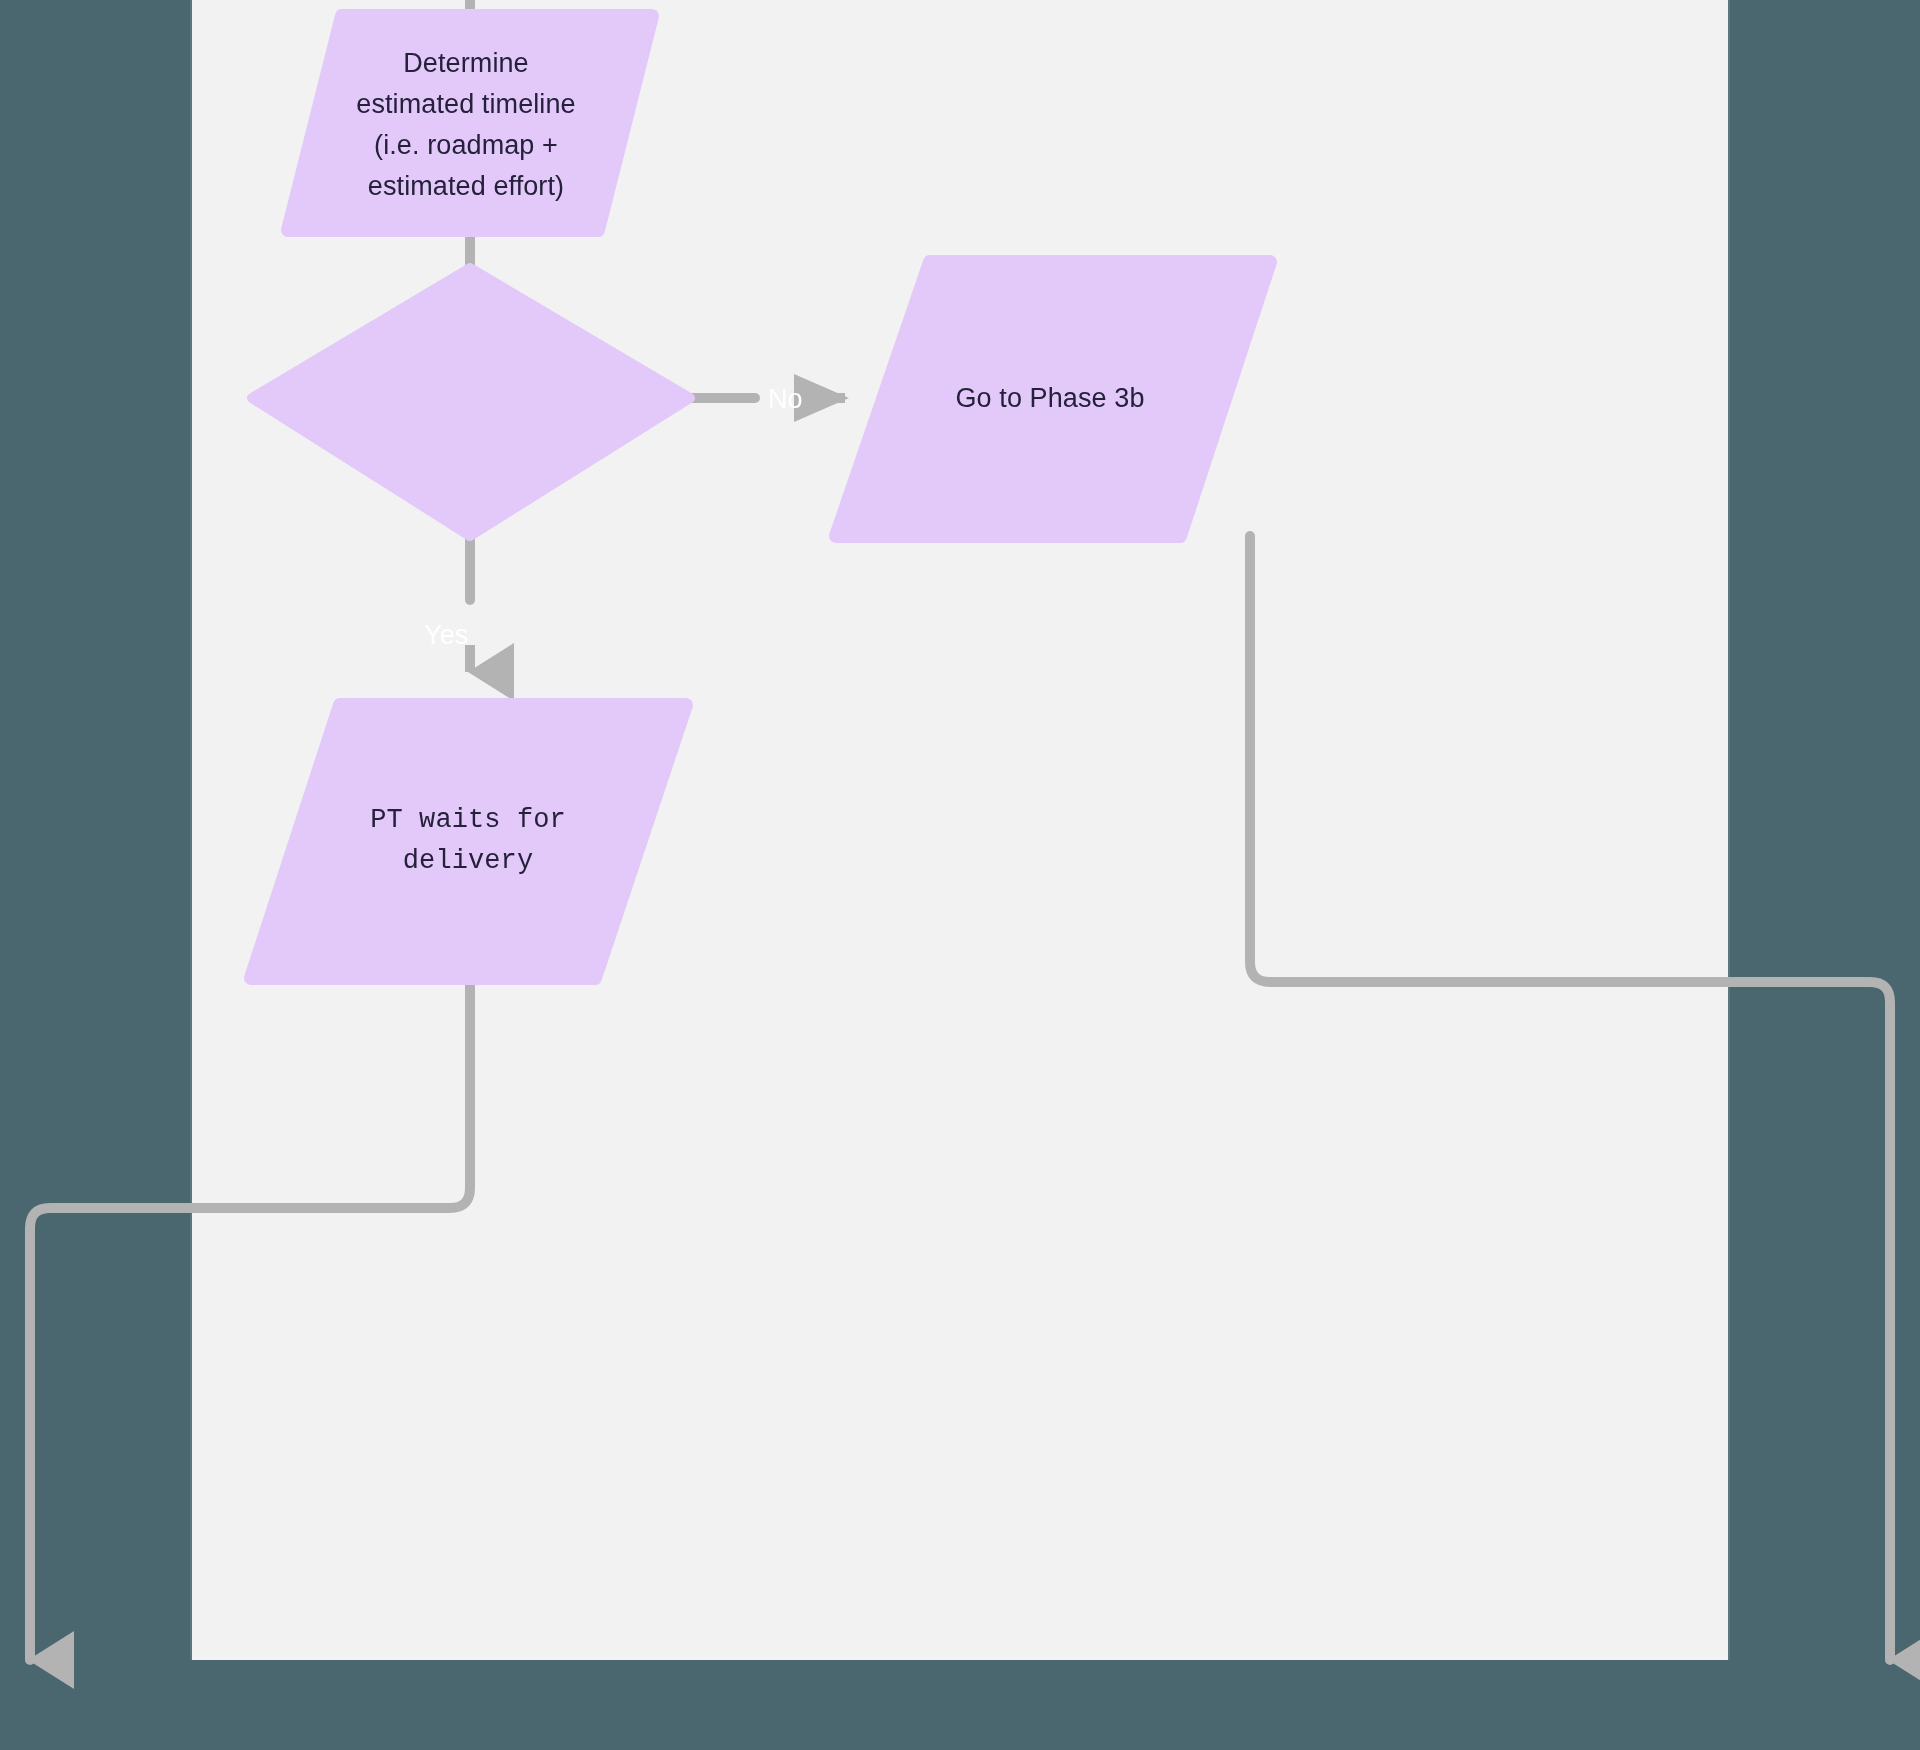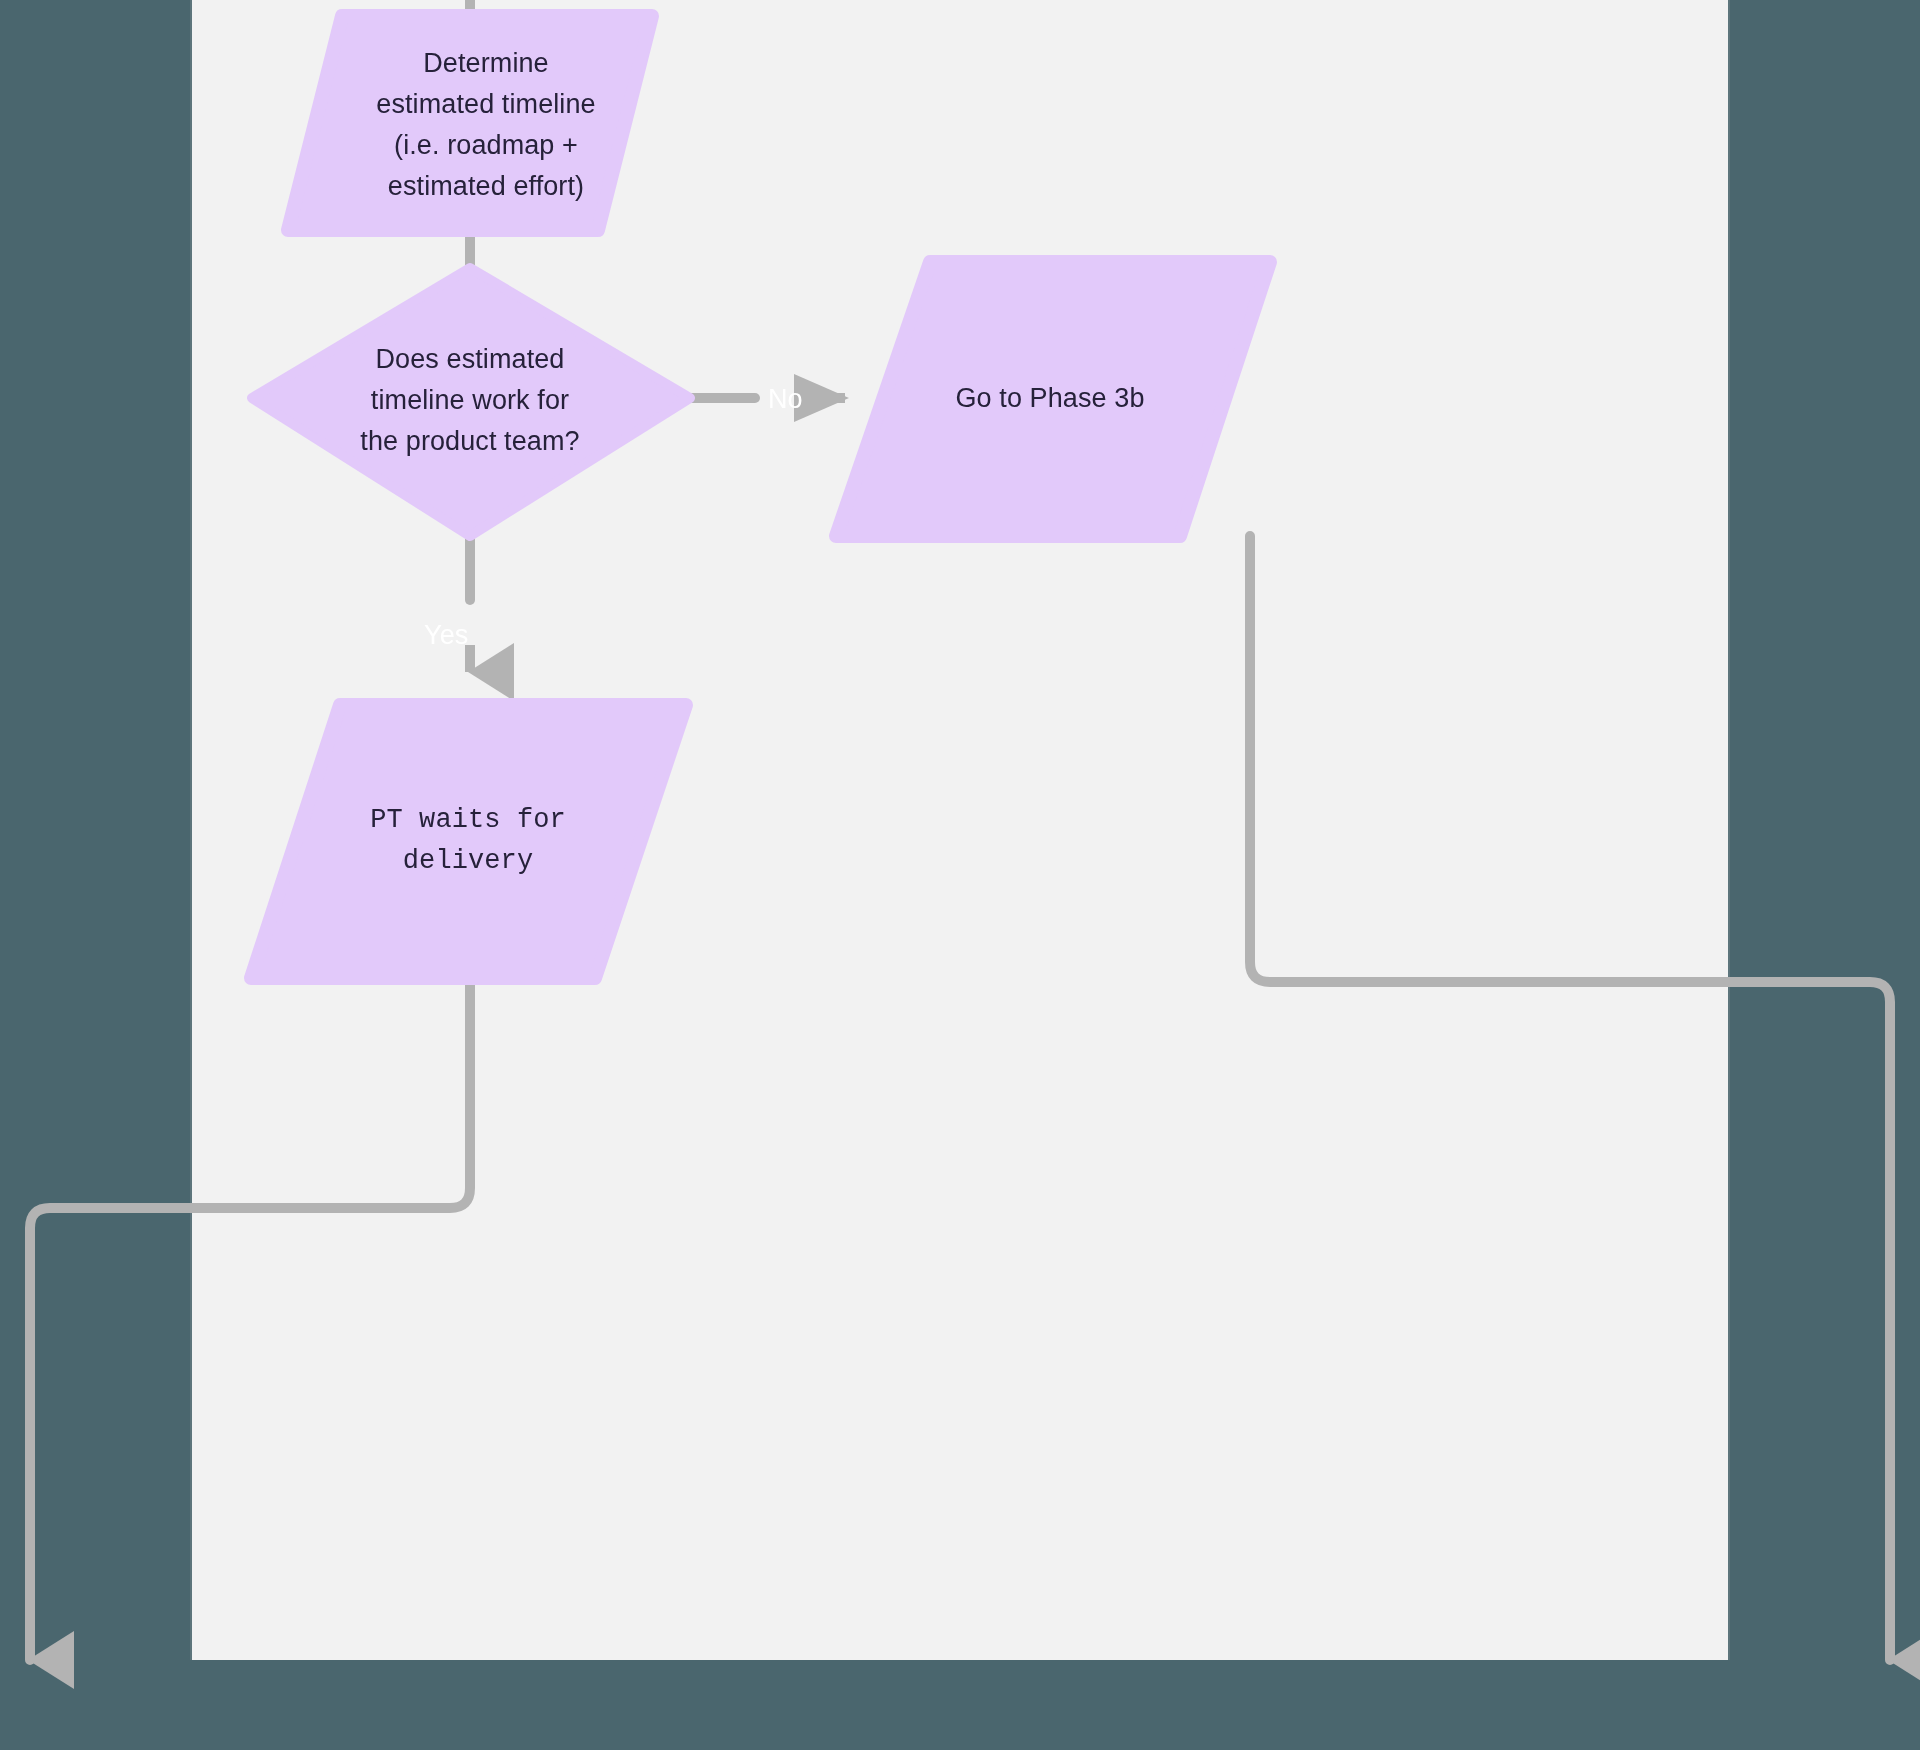--- a/index.html
+++ b/index.html
@@ -94,28 +94,25 @@
     <path d="M342,16 L652,16 L598,230 L288,230 Z" fill="#e2c9fa" stroke="none" stroke-linejoin="round" style="paint-order:stroke"></path>
     <path d="M342,16 L652,16 L598,230 L288,230 Z" fill="none" stroke="#e2c9fa" stroke-width="14" stroke-linejoin="round"></path>
 
     <path d="M470,268 L690,398 L470,536 L252,398 Z" fill="#e2c9fa" stroke="#e2c9fa" stroke-width="10" stroke-linejoin="round"></path>
 
     <path d="M930,262 L1270,262 L1180,536 L836,536 Z" fill="#e2c9fa" stroke="#e2c9fa" stroke-width="14" stroke-linejoin="round"></path>
 
     <path d="M340,705 L686,705 L595,978 L251,978 Z" fill="#e2c9fa" stroke="#e2c9fa" stroke-width="14" stroke-linejoin="round"></path>
   </svg>
 
-  <div class="node-label" style="left:316px; top:45px; width:340px; height:160px;">Determine
+  <div class="node-label" style="left:296px; top:45px; width:340px; height:160px;">Determine
 estimated timeline
 (i.e. roadmap +
 estimated effort)</div>
 
-  <div class="node-label" style="left:300px; top:340px; width:340px; height:120px;">Does estimated
-timeline work for
-the product team?</div>
 
   <div class="node-label" style="left:880px; top:370px; width:340px; height:56px;">Go to Phase 3b</div>
 
   <div class="node-label" style="left:298px; top:813px; width:340px; height:56px;font-family:Liberation Mono, monospace;">PT waits for delivery</div>
 
   <div class="edge-label" style="left:768px; top:382px;">No</div>
 
   <div class="edge-label" style="left:424px; top:604px;margin-top:14px;">Yes</div>
 
 </div>

